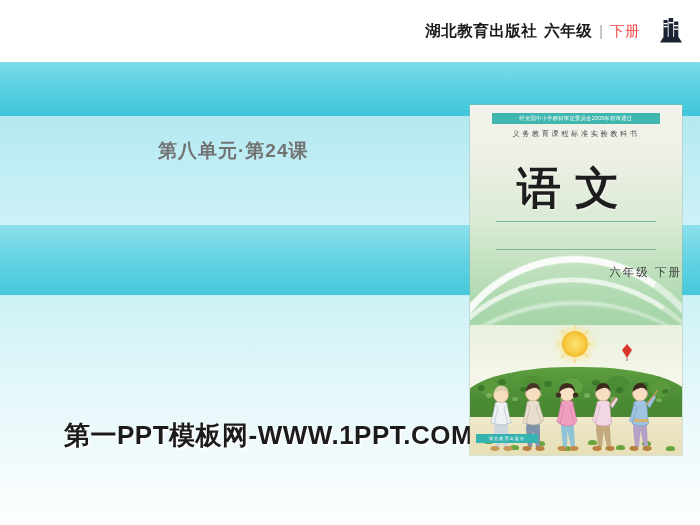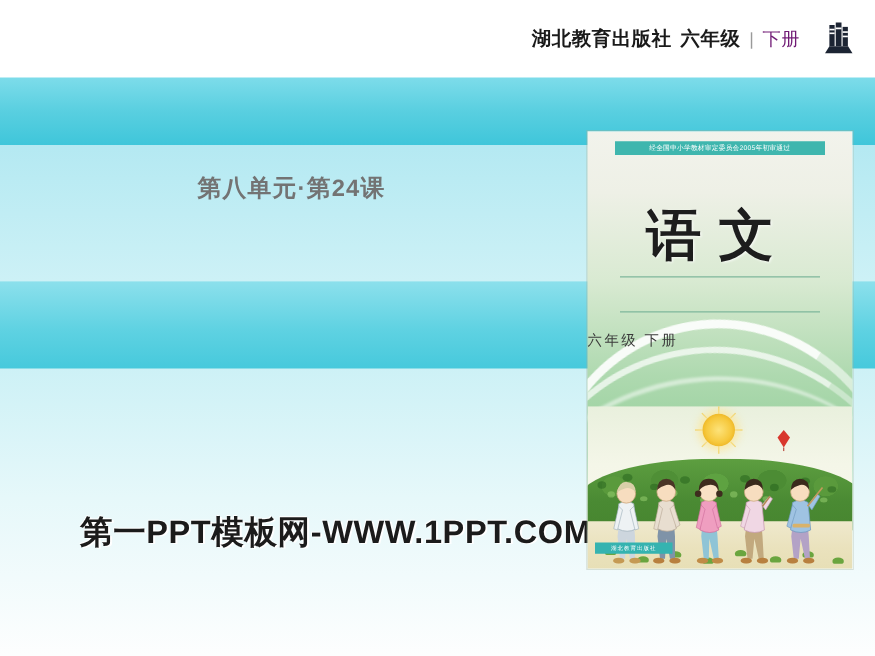--- a/index.html
+++ b/index.html
@@ -23,21 +23,21 @@
     padding-right:14px;
   }
   #pub-line { display:flex; align-items:baseline; gap:7px; }
   #pub-name {
     font-size:15.5px; font-weight:bold; color:#1a1a1a; letter-spacing:.5px;
   }
   #pub-grade {
     font-size:15.5px; font-weight:bold; color:#1a1a1a; letter-spacing:.5px;
   }
   #pub-sep { font-size:14px; color:#9a9a9a; font-weight:normal; }
-  #pub-term { font-size:14.5px; color:#701a75; letter-spacing:.5px; }
+  #pub-term { font-size:14.5px; color:#ef4444; letter-spacing:.5px; }
   #book-icon { margin-left:16px; display:block; }
 
   
   .band-dark {
     position:absolute; left:0; width:700px;
     background:linear-gradient(180deg,#7ddcea 0%,#59cfe0 50%,#3fc6da 100%);
   }
   #band-top { top:62px; height:54px; }
   #band-mid { top:225px; height:70px;
     background:linear-gradient(180deg,#8ce0ec 0%,#5fd2e2 55%,#46c9dc 100%); }
@@ -56,21 +56,21 @@
     font-size:19px; font-weight:bold; color:#737373;
     letter-spacing:1px; white-space:nowrap;
   }
   #lesson-title {
     position:absolute; left:44px; top:196px;
     font-size:50px; font-weight:bold; color:#1b1b1b;
     letter-spacing:2px; white-space:nowrap;
     text-shadow:1px 1px 0 rgba(255,255,255,.25);
   }
   #watermark {
-    position:absolute; left:64px; top:408px;
+    position:absolute; left:64px; top:418px;
     font-size:26px; font-weight:bold; color:#1b1b1b;
     letter-spacing:.5px; white-space:nowrap;
     text-shadow:1.5px 1.5px 0 #ffffff, -.5px -.5px 0 #ffffff;
   }
 
   
   #book-cover {
     position:absolute; left:470px; top:105px; width:212px; height:350px;
     background:linear-gradient(180deg,#f2f3ec 0%,#eef0e6 14%,#d9ead2 34%,
                #aed9af 56%,#95cf9b 74%,#e9efdb 92%,#eef1e4 100%);
@@ -134,21 +134,21 @@
   #rule-top { top:116px; }
   #rule-bot { top:144px; }
   #cover-pinyin {
     position:absolute; left:0; top:120px; width:212px;
     text-align:center; font-size:16px; font-weight:bold;
     color:#2f8f84; letter-spacing:6px; text-indent:6px;
     font-family:"Liberation Serif","DejaVu Serif",serif;
   }
   #cover-grade {
     position:absolute; left:0; top:160px; width:212px;
-    text-align:left; font-size:11.5px; color:#3a3a3a;
+    text-align:right; font-size:11.5px; color:#3a3a3a;
     letter-spacing:2px;
   }
 
   
   #illus {
     position:absolute; left:0; bottom:0; width:212px; height:130px;
     overflow:hidden;
   }
   #sky {
     position:absolute; left:0; top:0; width:212px; height:78px;
@@ -233,20 +233,21 @@
 
   <div id="book-cover">
 
     <div id="arc1" class="arc"></div>
     <div id="arc2" class="arc"></div>
     <div id="arc3" class="arc"></div>
 
     <div id="approval-strip">
       <span id="approval-text">经全国中小学教材审定委员会2005年初审通过</span>
     </div>
+    <div id="edu-line">义务教育课程标准实验教科书</div>
 
     <div id="cover-title">语文</div>
     <div id="rule-top"></div>
     <div id="rule-bot"></div>
     <div id="cover-grade">六年级 下册</div>
 
     <div id="illus">
       <div id="sky"></div>
 
       <svg id="sun-rays" width="42" height="42" viewBox="0 0 42 42">

